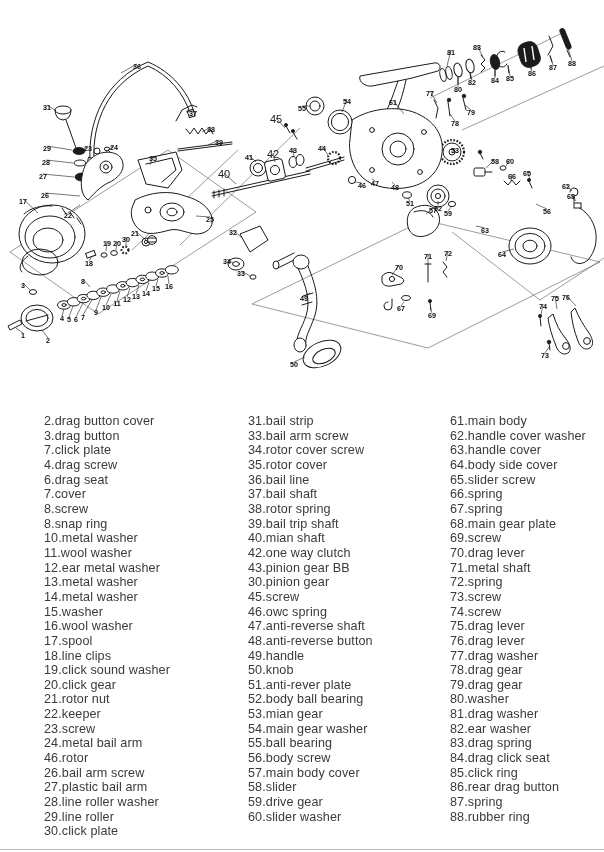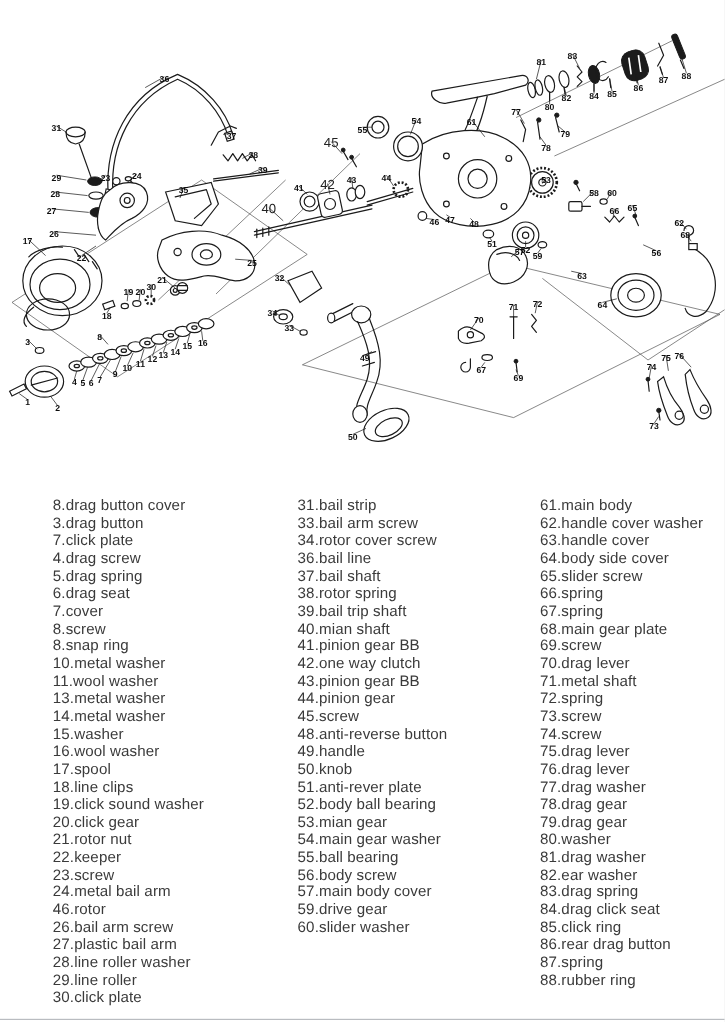--- a/index.html
+++ b/index.html
@@ -462,31 +462,31 @@
         <line x1="532" y1="71" x2="530" y2="62" class="lead"></line>
         <text x="532" y="75.5" text-anchor="middle" class="co">86</text>
         <line x1="553" y1="65" x2="550" y2="55" class="lead"></line>
         <text x="553" y="69.5" text-anchor="middle" class="co">87</text>
         <line x1="572" y1="61" x2="568" y2="48" class="lead"></line>
         <text x="572" y="65.5" text-anchor="middle" class="co">88</text>
       </g>
   </svg>
 
   <div id="col-0" class="parts-col">
-      <div>8.drag button cover</div>
+      <div>2.drag button cover</div>
       <div>3.drag button</div>
       <div>7.click plate</div>
       <div>4.drag screw</div>
-      <div>5.drag spring</div>
       <div>6.drag seat</div>
       <div>7.cover</div>
       <div>8.screw</div>
       <div>8.snap ring</div>
       <div>10.metal washer</div>
       <div>11.wool washer</div>
+      <div>12.ear metal washer</div>
       <div>13.metal washer</div>
       <div>14.metal washer</div>
       <div>15.washer</div>
       <div>16.wool washer</div>
       <div>17.spool</div>
       <div>18.line clips</div>
       <div>19.click sound washer</div>
       <div>20.click gear</div>
       <div>21.rotor nut</div>
       <div>22.keeper</div>
@@ -496,40 +496,43 @@
       <div>26.bail arm screw</div>
       <div>27.plastic bail arm</div>
       <div>28.line roller washer</div>
       <div>29.line roller</div>
       <div>30.click plate</div>
     </div>
   <div id="col-1" class="parts-col">
       <div>31.bail strip</div>
       <div>33.bail arm screw</div>
       <div>34.rotor cover screw</div>
+      <div>35.rotor cover</div>
       <div>36.bail line</div>
       <div>37.bail shaft</div>
       <div>38.rotor spring</div>
       <div>39.bail trip shaft</div>
       <div>40.mian shaft</div>
-      <div>41.pinion gear BB</div>
       <div>42.one way clutch</div>
       <div>43.pinion gear BB</div>
-      <div>44.pinion gear</div>
+      <div>30.pinion gear</div>
       <div>45.screw</div>
+      <div>46.owc spring</div>
+      <div>47.anti-reverse shaft</div>
       <div>48.anti-reverse button</div>
       <div>49.handle</div>
       <div>50.knob</div>
       <div>51.anti-rever plate</div>
       <div>52.body ball bearing</div>
       <div>53.mian gear</div>
       <div>54.main gear washer</div>
       <div>55.ball bearing</div>
       <div>56.body screw</div>
       <div>57.main body cover</div>
+      <div>58.slider</div>
       <div>59.drive gear</div>
       <div>60.slider washer</div>
     </div>
   <div id="col-2" class="parts-col">
       <div>61.main body</div>
       <div>62.handle cover washer</div>
       <div>63.handle cover</div>
       <div>64.body side cover</div>
       <div>65.slider screw</div>
       <div>66.spring</div>

